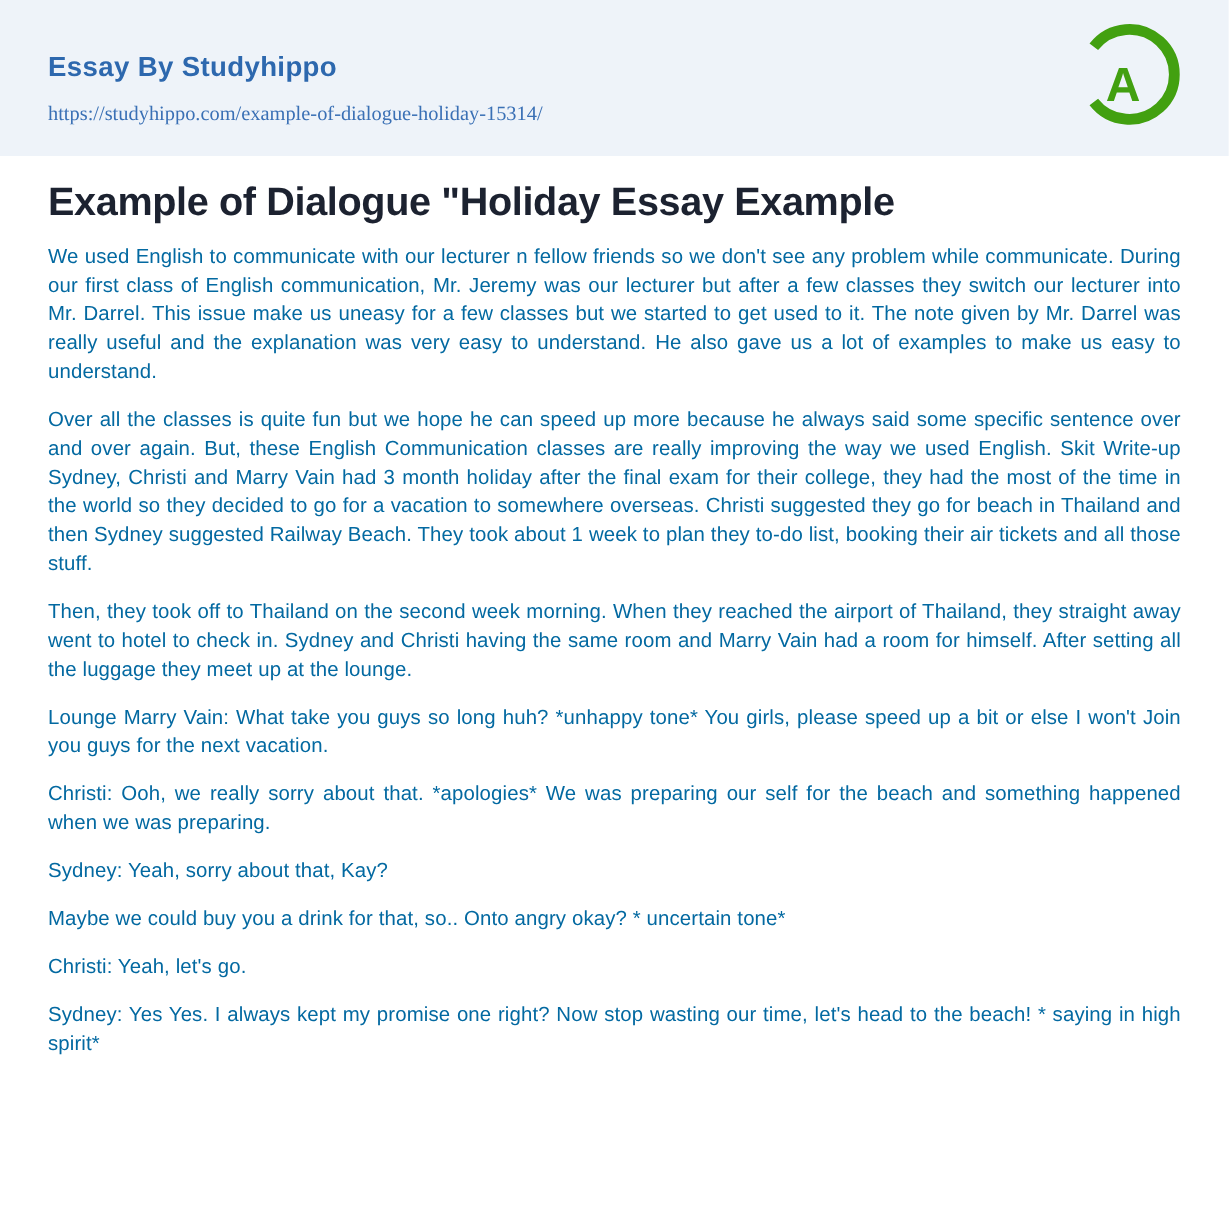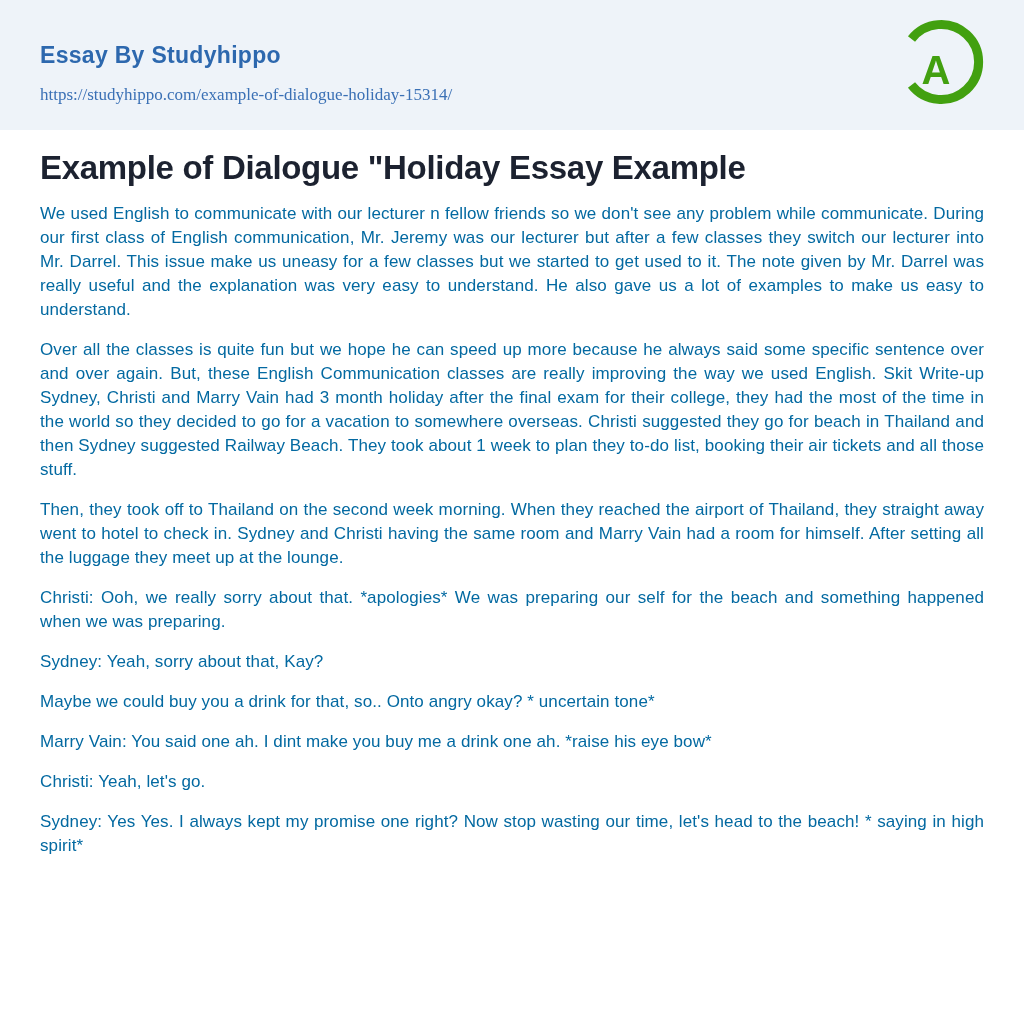--- a/index.html
+++ b/index.html
@@ -92,22 +92,22 @@
     </span>
   </header>
 
   <main class="article">
     <h1 class="article-title">Example of Dialogue "Holiday Essay Example</h1>
 
     <div>
         <p class="para">We used English to communicate with our lecturer n fellow friends so we don't see any problem while communicate. During our first class of English communication, Mr. Jeremy was our lecturer but after a few classes they switch our lecturer into Mr. Darrel. This issue make us uneasy for a few classes but we started to get used to it. The note given by Mr. Darrel was really useful and the explanation was very easy to understand. He also gave us a lot of examples to make us easy to understand.</p>
         <p class="para">Over all the classes is quite fun but we hope he can speed up more because he always said some specific sentence over and over again. But, these English Communication classes are really improving the way we used English. Skit Write-up Sydney, Christi and Marry Vain had 3 month holiday after the final exam for their college, they had the most of the time in the world so they decided to go for a vacation to somewhere overseas. Christi suggested they go for beach in Thailand and then Sydney suggested Railway Beach. They took about 1 week to plan they to-do list, booking their air tickets and all those stuff.</p>
         <p class="para">Then, they took off to Thailand on the second week morning. When they reached the airport of Thailand, they straight away went to hotel to check in. Sydney and Christi having the same room and Marry Vain had a room for himself. After setting all the luggage they meet up at the lounge.</p>
+        <p class="para">Lounge Marry Vain: What take you guys so long huh? *unhappy tone* You girls, please speed up a bit or else I won't Join you guys for the next vacation.</p>
         <p class="para">Christi: Ooh, we really sorry about that. *apologies* We was preparing our self for the beach and something happened when we was preparing.</p>
         <p class="para">Sydney: Yeah, sorry about that, Kay?</p>
         <p class="para">Maybe we could buy you a drink for that, so.. Onto angry okay? * uncertain tone*</p>
-        <p class="para">Marry Vain: You said one ah. I dint make you buy me a drink one ah. *raise his eye bow*</p>
         <p class="para">Christi: Yeah, let's go.</p>
         <p class="para">Sydney: Yes Yes. I always kept my promise one right? Now stop wasting our time, let's head to the beach! * saying in high spirit*</p>
       </div>
   </main>
 
 </div>
 
 </body></html>

